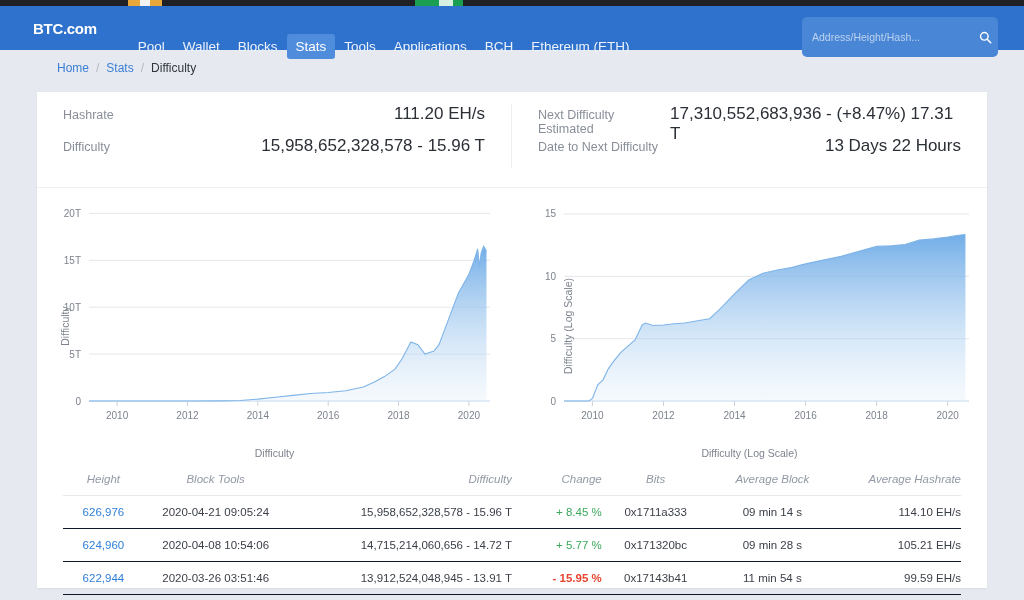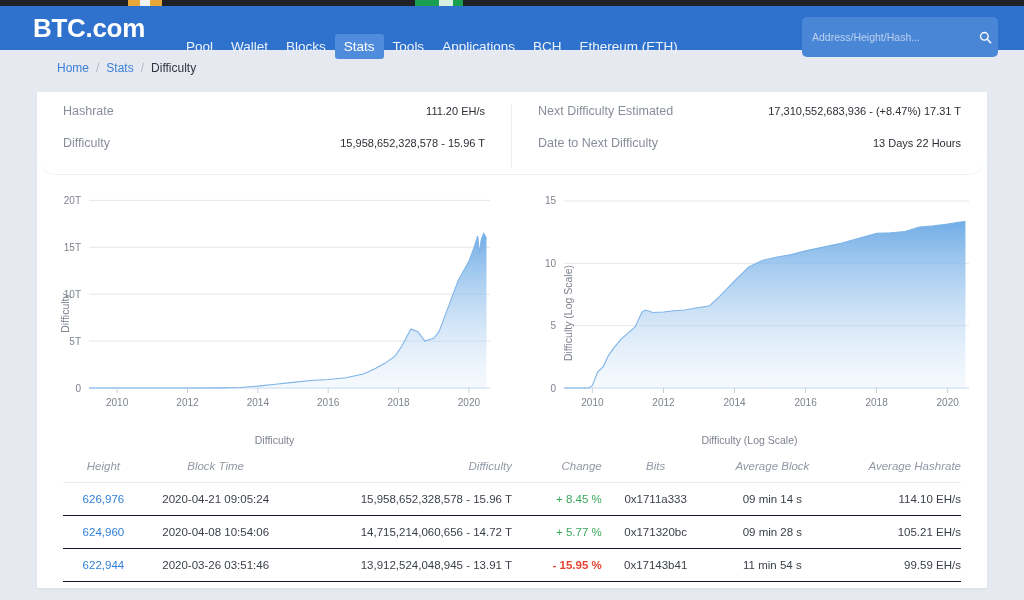--- a/index.html
+++ b/index.html
@@ -19,21 +19,21 @@
 
   
   .header {
     position: absolute; top: 6px; left: 0; width: 1024px; height: 44px;
     background: #2f72cd;
     display: flex; align-items: center;
   }
   .logo {
     margin-left: 33px;
     color: #ffffff;
-    font-size: 26px;
+    font-size: 15px;
     font-weight: bold;
     letter-spacing: -0.3px;
     white-space: nowrap;
   }
   .nav {
     display: flex; align-items: center;
     margin-left: 32px;
     height: 100%;
   }
   .nav-item {
@@ -80,35 +80,34 @@
   .card {
     position: absolute; top: 92px; left: 37px;
     width: 950px; height: 496px;
     background: #ffffff;
     box-shadow: 0 1px 2px rgba(0,0,0,0.06);
   }
 
   
   .stats {
     display: flex;
-    padding: 12px 0 6px 0;
+    padding: 12px 0 19px 0;
     border-bottom: 1px solid #eeeff2;
-    border-radius: 19px;
   }
   .stats-col {
     width: 50%;
     padding: 0 26px;
   }
   .stats-col.left { border-right: 1px solid #eceef2; }
   .stat-row {
     display: flex; justify-content: space-between; align-items: baseline;
     height: 32px;
   }
   .stat-label { color: #888e99; font-size: 12.5px; }
-  .stat-value { color: #2b2f36; font-size: 11px; }
+  .stat-value { color: #2b2f36; font-size: 17px; }
 
   
   .charts { display: flex; height: 275px; }
   .chart-box { width: 50%; position: relative; }
   .chart-inner { position: absolute; inset: 0; }
 
   .ylabel {
     position: absolute;
     left: 8px; top: 50%;
     transform: translateY(-50%) rotate(-90deg);
@@ -284,21 +283,21 @@
             <text x="435.6842105263188" y="231" text-anchor="middle" font-size="10" fill="#7d838e" font-family="&quot;Liberation Sans&quot;, sans-serif">2020</text>
           </svg></div>
       <div class="ylabel">Difficulty (Log Scale)</div>
       <div class="xlabel">Difficulty (Log Scale)</div>
     </div>
   </div>
 
   <div class="table">
     <div class="trow head">
       <div class="c c-height">Height</div>
-      <div class="c c-time">Block Time</div>
+      <div class="c c-time">Block Tools</div>
       <div class="c c-diff">Difficulty</div>
       <div class="c c-change">Change</div>
       <div class="c c-bits">Bits</div>
       <div class="c c-avgblk">Average Block</div>
       <div class="c c-avghash">Average Hashrate</div>
     </div>
 
     <div class="trow">
       <div class="c c-height link-blue">626,976</div>
       <div class="c c-time body-dark">2020-04-21 09:05:24</div>

